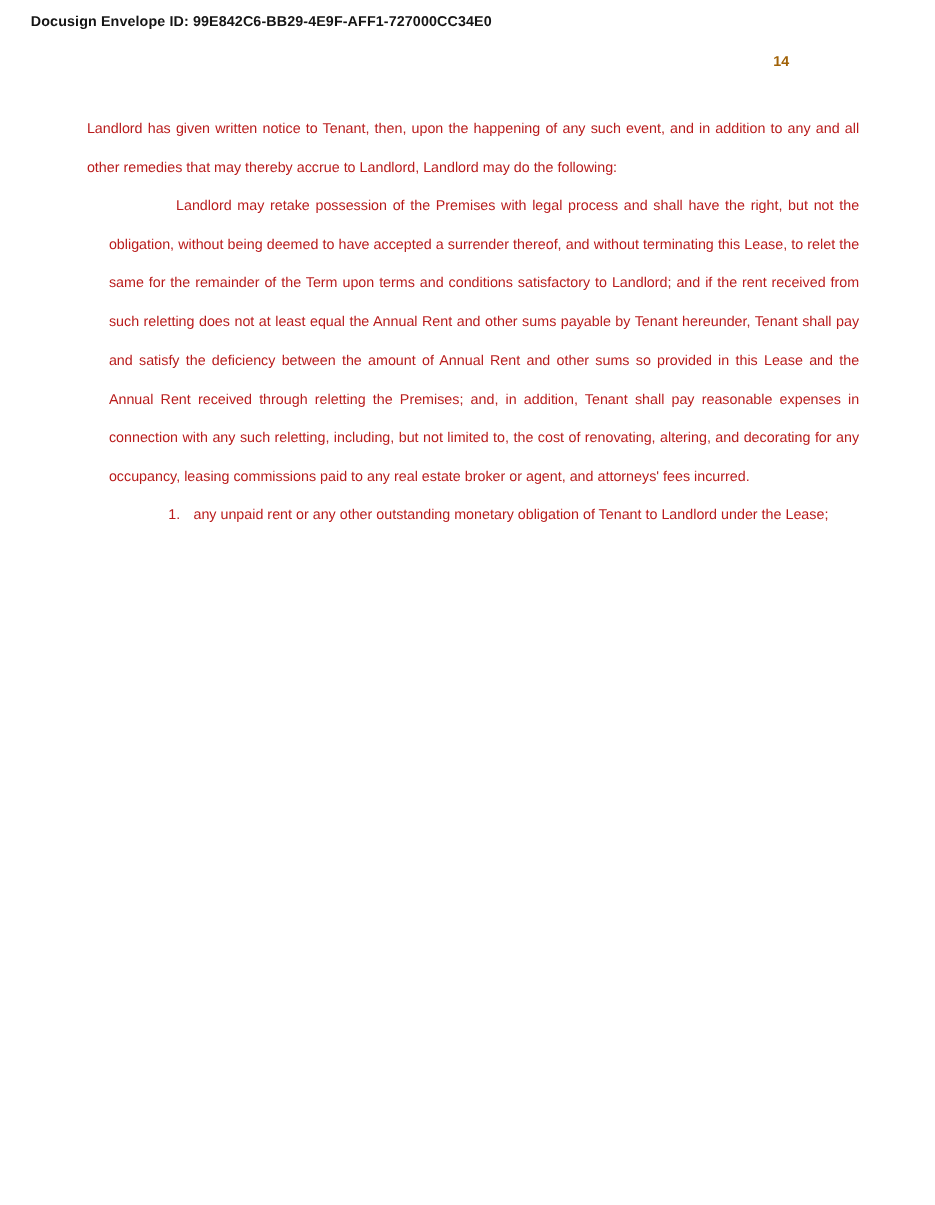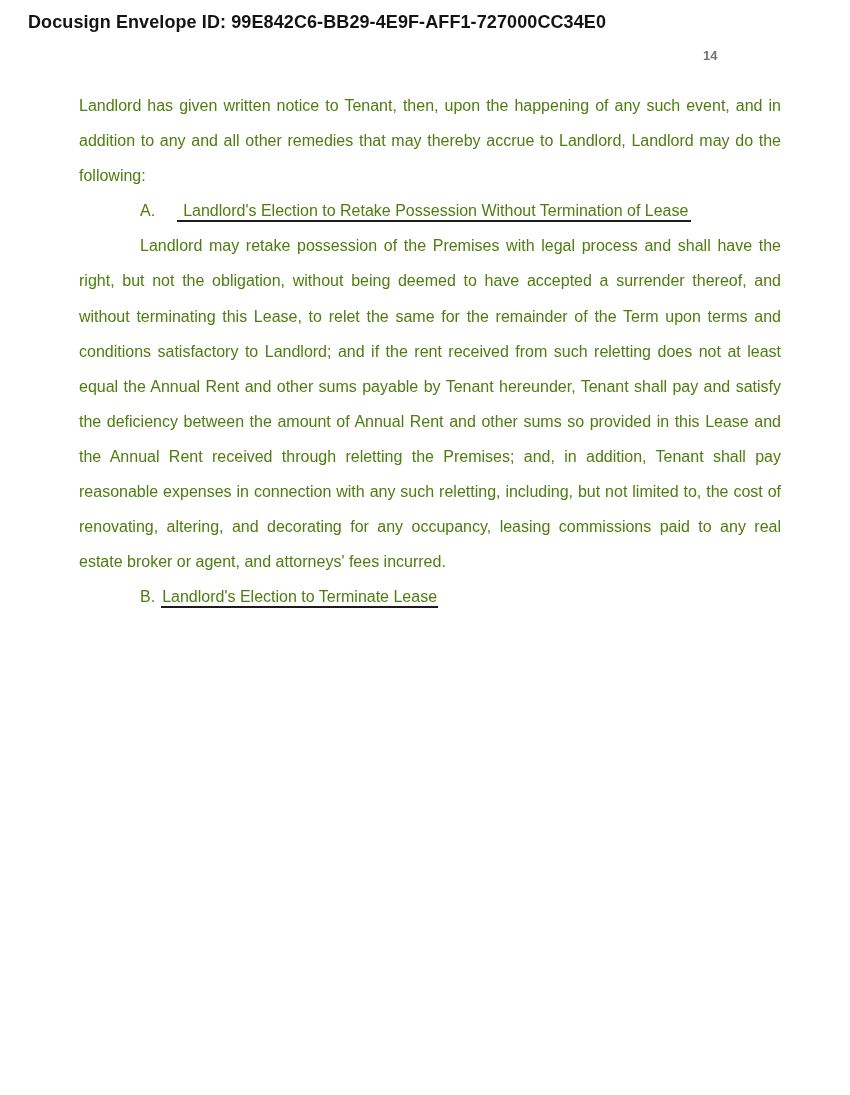--- a/index.html
+++ b/index.html
@@ -13,49 +13,49 @@
     background: #ffffff;
     color: #161616;
     overflow: hidden;
     margin: 0 auto;
   }
 
   .envelope-header {
     position: absolute;
     left: 28px;
     top: 12px;
-    font-size: 18px;
+    font-size: 13px;
     font-weight: bold;
     letter-spacing: 0.1px;
     color: #141414;
     white-space: nowrap;
   }
 
   .page-number {
     position: absolute;
     left: 703px;
     top: 48px;
     font-size: 13px;
     font-weight: bold;
-    color: #737373;
+    color: #a16207;
   }
 
   .content {
     position: absolute;
     left: 79px;
-    top: 88px;
+    top: 99px;
     width: 702px;
-    font-size: 16px;
+    font-size: 13px;
     line-height: 35.1px;
     text-align: justify;
-    color: #4d7c0f;
+    color: #b91c1c;
   }
 
   .para { margin: 0; }
-  .para.indent { text-indent: 61px; }
+  .para.indent { text-indent: 61px; margin-left: 20px; }
 
   .section-heading {
     text-align: left;
     text-indent: 61px;
     white-space: nowrap;
   }
   .section-heading .h-label { display: inline; }
   .section-heading.style-a .h-label { margin-right: 22px; }
   .section-heading.style-b .h-label { margin-right: 6px; }
   .underlined {
@@ -74,30 +74,27 @@
 <div class="doc-page">
 
   <div class="envelope-header">Docusign Envelope ID: 99E842C6-BB29-4E9F-AFF1-727000CC34E0</div>
 
   <div class="page-number">14</div>
 
   <div class="content">
 
     <p class="para">Landlord has given written notice to Tenant, then, upon the happening of any such event, and in addition to any and all other remedies that may thereby accrue to Landlord, Landlord may do the following:</p>
 
-    <p class="section-heading style-a">
-      <span class="h-label">A.</span><span class="h-text underlined">Landlord's Election to Retake Possession Without Termination of Lease</span>
-    </p>
 
     <p class="para indent">Landlord may retake possession of the Premises with legal process and shall have the right, but not the obligation, without being deemed to have accepted a surrender thereof, and without terminating this Lease, to relet the same for the remainder of the Term upon terms and conditions satisfactory to Landlord; and if the rent received from such reletting does not at least equal the Annual Rent and other sums payable by Tenant hereunder, Tenant shall pay and satisfy the deficiency between the amount of Annual Rent and other sums so provided in this Lease and the Annual Rent received through reletting the Premises; and, in addition, Tenant shall pay reasonable expenses in connection with any such reletting, including, but not limited to, the cost of renovating, altering, and decorating for any occupancy, leasing commissions paid to any real estate broker or agent, and attorneys' fees incurred.</p>
 
-    <p class="section-heading style-b">
-      <span class="h-label">B.</span><span class="h-text underlined">Landlord's Election to Terminate Lease</span>
-    </p>
 
 
+    <p class="para list-item">
+      <span class="li-num">1.</span><span class="li-text">any unpaid rent or any other outstanding monetary obligation of Tenant to Landlord under the Lease;</span>
+    </p>
 
 
 
 
 
   </div>
 </div>
 
 </body></html>

